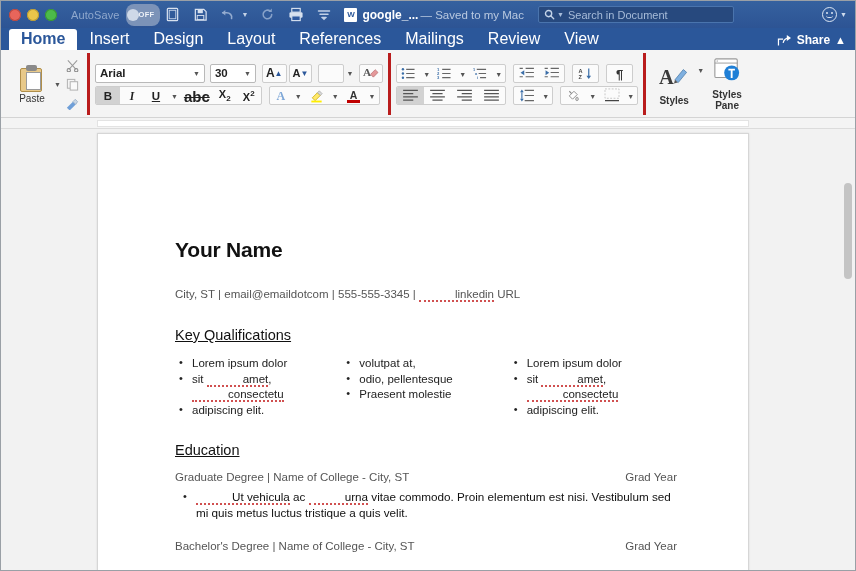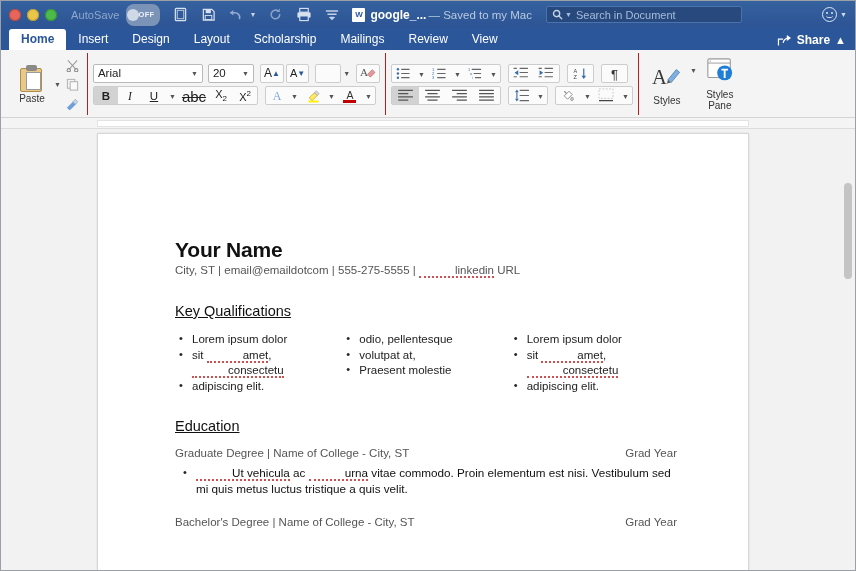--- a/index.html
+++ b/index.html
@@ -17,21 +17,21 @@
     position:relative; height:27px; background:#2f5aa0;
     background:linear-gradient(#35619f,#2d5494);
     display:flex; align-items:center; padding:0 8px; color:#ffffff;
   }
   .lights { display:flex; gap:6px; align-items:center; margin-right:14px; }
   .light { width:12px; height:12px; border-radius:50%; }
   .light.r { background:#e8655b; box-shadow:inset 0 0 0 1px #b5473f; }
   .light.y { background:#e9c54a; box-shadow:inset 0 0 0 1px #b79a34; }
   .light.g { background:#4cbb49; box-shadow:inset 0 0 0 1px #389235; }
 
-  .autosave { display:flex; align-items:center; gap:6px; margin-right:12px; }
+  .autosave { display:flex; align-items:center; gap:6px; margin-right:4px; }
   .autosave-label { font-size:11px; color:#8fa8cd; letter-spacing:.1px; }
   .toggle {
     width:34px; height:22px; border-radius:8px; background:#7c93b8;
     position:relative; display:flex; align-items:center;
   }
   .toggle .knob { width:12px; height:12px; border-radius:50%; background:#cfd9e8; margin-left:1px; }
   .toggle .off { position:absolute; right:5px; font-size:7.5px; color:#eef2f8; font-weight:bold; letter-spacing:.3px; }
 
   .tbicons { display:flex; align-items:center; gap:11px; margin-right:12px; }
   .tbi { width:17px; height:17px; display:flex; align-items:center; justify-content:center; opacity:.92; }
@@ -49,31 +49,31 @@
   }
   .searchbox .sp { font-size:11px; color:#a7bcd9; white-space:nowrap; }
   .smiley { margin-left:auto; display:flex; align-items:center; gap:3px; }
   .smiley .circ { width:15px; height:15px; border-radius:50%; border:1.4px solid #dce6f3; position:relative; }
   .smiley .circ::before { content:""; position:absolute; left:3px; top:4px; width:2px; height:2px; border-radius:50%; background:#dce6f3; }
   .smiley .circ::after { content:""; position:absolute; right:3px; top:4px; width:2px; height:2px; border-radius:50%; background:#dce6f3; }
   .smiley .mouth { position:absolute; left:3px; bottom:3px; width:6.5px; height:3px; border-bottom:1.4px solid #dce6f3; border-radius:0 0 6px 6px; }
 
   
   .tabsbar { height:22px; background:#2b579a; display:flex; align-items:flex-end; padding-left:8px; position:relative; }
-  .tab { font-size:12px; color:#ffffff; padding:3px 12px 4px; line-height:14px; cursor:default; white-space:nowrap; }
+  .tab { font-size:16px; color:#ffffff; padding:3px 12px 4px; line-height:14px; cursor:default; white-space:nowrap; }
   .tab.active { background:#ffffff; color:#2b579a; font-weight:bold; border-radius:3px 3px 0 0; }
   .share { margin-left:auto; display:flex; align-items:center; gap:5px; padding-right:9px; padding-bottom:3px; }
   .share-label { font-size:12px; color:#fff; font-weight:bold; }
   .chev-up { font-size:11px; color:#fff; }
 
   
   .ribbon { height:68px; background:#f4f4f4; border-bottom:1px solid #d4d4d4;
             display:flex; align-items:stretch; padding:3px 0 0 4px; }
   .grp { display:flex; align-items:center; padding:0 5px; height:62px; }
-  .grp + .grp { border-left:1px solid #b91c1c; }
+  .grp + .grp { border-left:3px solid #b91c1c;font-weight:bold; }
   .col2 { display:flex; flex-direction:column; justify-content:center; gap:3px; }
   .row { display:flex; align-items:center; gap:2px; }
 
   .paste { display:flex; flex-direction:column; align-items:center; justify-content:center; width:44px; }
   .paste-label { font-size:10px; color:#333; margin-top:1px; }
   .clip { width:24px; height:27px; position:relative; }
   .clipbody { position:absolute; left:0; top:3px; width:22px; height:24px; background:#e8c98a; border:1px solid #b08e49; border-radius:2px; }
   .clippaper { position:absolute; left:6px; top:7px; width:15px; height:18px; background:#fff; border:1px solid #9a9a9a; }
   .cliptop { position:absolute; left:6px; top:0px; width:11px; height:6px; background:#8a8a8a; border-radius:2px; }
   .mini-caret { font-size:7px; color:#555; }
@@ -105,21 +105,21 @@
 
   .canvas { position:relative; height:100%; background:#f2f2f2; overflow:hidden; }
   .page { position:absolute; left:96px; top:4px; width:652px; height:520px; background:#fff;
           border:1px solid #d6d6d6; box-shadow:0 0 2px rgba(0,0,0,.10); }
 
   .scrollbar { position:absolute; right:3px; top:8px; width:8px; height:500px; }
   .scrollthumb { position:absolute; top:46px; width:8px; height:96px; border-radius:4px; background:#c4c4c4; }
 
   
   .doc { position:absolute; left:77px; top:104px; width:502px; color:#111; }
-  .name { font-size:21px; font-weight:bold; color:#111; letter-spacing:-.2px; margin:0 0 2px 0; }
+  .name { font-size:21px; font-weight:bold; color:#111; letter-spacing:-.2px; margin:0 0 26px 0; }
   .contact { font-size:11.5px; color:#555; margin-bottom:27px; }
   .sq { border-bottom:2px dotted #d05050; padding-bottom:0px;padding-left:36px; }
   .h2 { font-size:14.5px; color:#111; text-decoration:underline; margin:0 0 13px 0; }
   .cols { display:flex; gap:0px; margin-bottom:24px; }
   .col { width:174px; }
   .ul { list-style:none; margin:0; padding:0; }
   .ul li { position:relative; padding-left:17px; font-size:11.5px; color:#222; line-height:15.5px; }
   .ul li::before { content:"\2022"; position:absolute; left:4px; top:-1px; font-size:11px; color:#222; }
   .entry { margin-bottom:5px; }
   .entry-head { display:flex; justify-content:space-between; font-size:11.5px; color:#555; margin-bottom:6px; }
@@ -210,21 +210,21 @@
         </span>
       <span style="font-size:7px;color:#cfdcee;">▼</span>
     </div>
   </div>
 
   <div class="tabsbar">
     <div class="tab active">Home</div>
     <div class="tab">Insert</div>
     <div class="tab">Design</div>
     <div class="tab">Layout</div>
-    <div class="tab">Scholarship</div>
+    <div class="tab">References</div>
     <div class="tab">Mailings</div>
     <div class="tab">Review</div>
     <div class="tab">View</div>
     <div class="share">
       <svg width="15" height="13" viewBox="0 0 16 14">
           <path d="M1.5 12.5V5.5h5" fill="none" stroke="#fff" stroke-width="1.3"></path>
           <path d="M6.5 9.5c1-4 4-5.2 6.5-5.3" fill="none" stroke="#fff" stroke-width="1.3"></path>
           <path d="M10.5 1 15 4.3l-4.5 3.3z" fill="#fff"></path>
         </svg>
       <span class="share-label">Share</span>
@@ -268,21 +268,21 @@
     </div>
 
     <div class="grp">
       <div class="col2">
         <div class="row">
           <div class="fontbox">
             <span class="v">Arial</span>
             <span class="mini-caret">▼</span>
           </div>
           <div class="sizebox">
-            <span class="v">20</span>
+            <span class="v">30</span>
             <span class="mini-caret">▼</span>
           </div>
           <div class="btn" style="margin-left:4px;">
             <span style="font-size:12px;">A</span>
               <span style="color:#2b579a;font-size:8px;">▲</span>
           </div>
           <div class="btn">
             <span style="font-size:11px;">A</span>
               <span style="color:#2b579a;font-size:8px;">▼</span>
           </div>
@@ -517,36 +517,36 @@
   </div>
 
   <div class="canvas">
     <div class="page">
 
       <div class="doc">
 
         <div class="name">Your Name</div>
 
         <div class="contact">
-          <span>City, ST</span><span> | </span><span>email@emaildotcom</span><span> | </span><span>555-275-5555</span><span> | </span><span class="sq">linkedin</span><span> URL</span>
+          <span>City, ST</span><span> | </span><span>email@emaildotcom</span><span> | </span><span>555-555-3345</span><span> | </span><span class="sq">linkedin</span><span> URL</span>
         </div>
 
         <div class="h2">Key Qualifications</div>
         <div class="cols">
           <div class="col">
             <ul class="ul">
               <li>Lorem ipsum dolor</li>
               <li>sit <span class="sq">amet</span>, <span class="sq">consectetu</span></li>
               <li>adipiscing elit.</li>
             </ul>
           </div>
           <div class="col">
             <ul class="ul">
+              <li>volutpat at,</li>
               <li>odio, pellentesque</li>
-              <li>volutpat at,</li>
               <li>Praesent molestie</li>
             </ul>
           </div>
           <div class="col">
             <ul class="ul">
               <li>Lorem ipsum dolor</li>
               <li>sit <span class="sq">amet</span>, <span class="sq">consectetu</span></li>
               <li>adipiscing elit.</li>
             </ul>
           </div>

